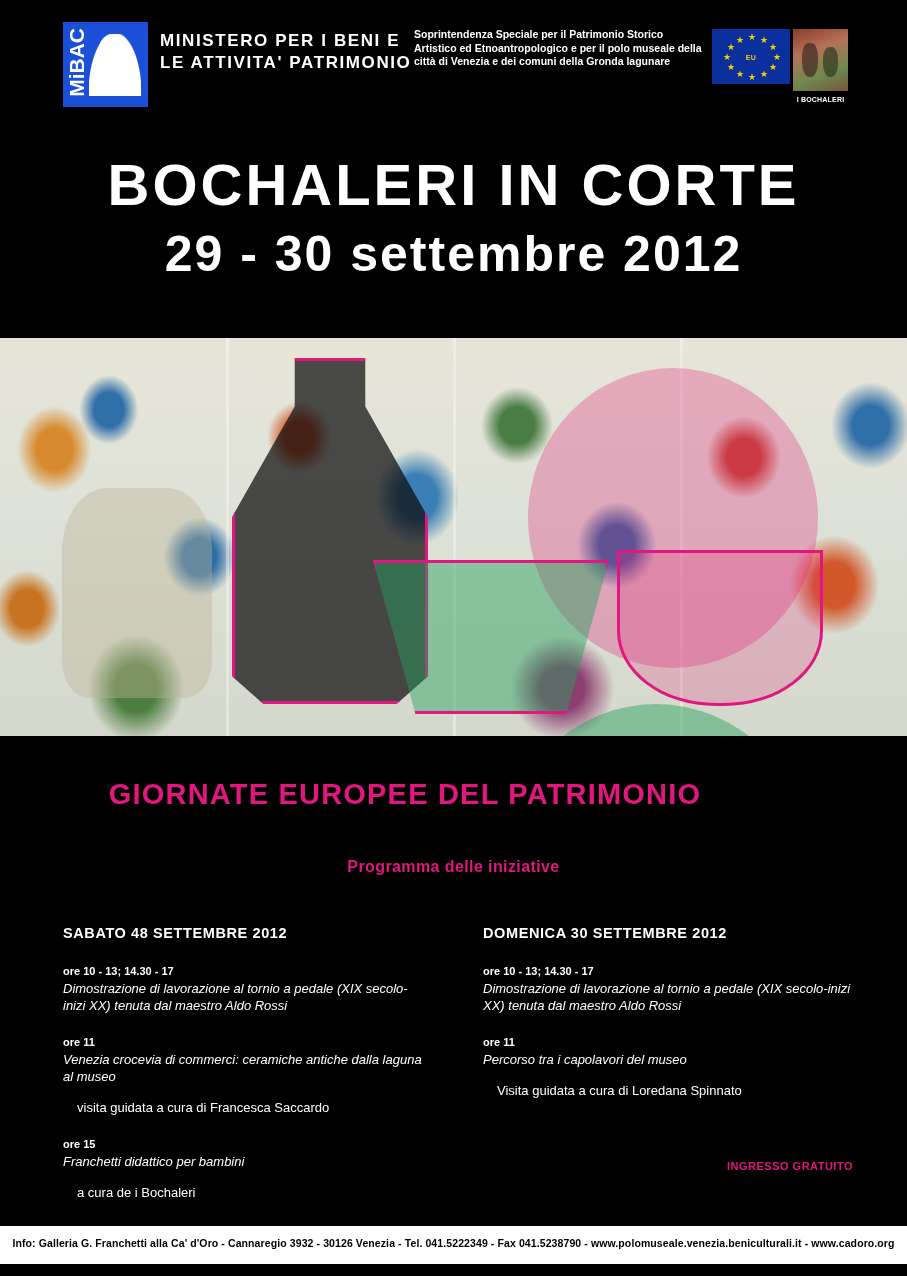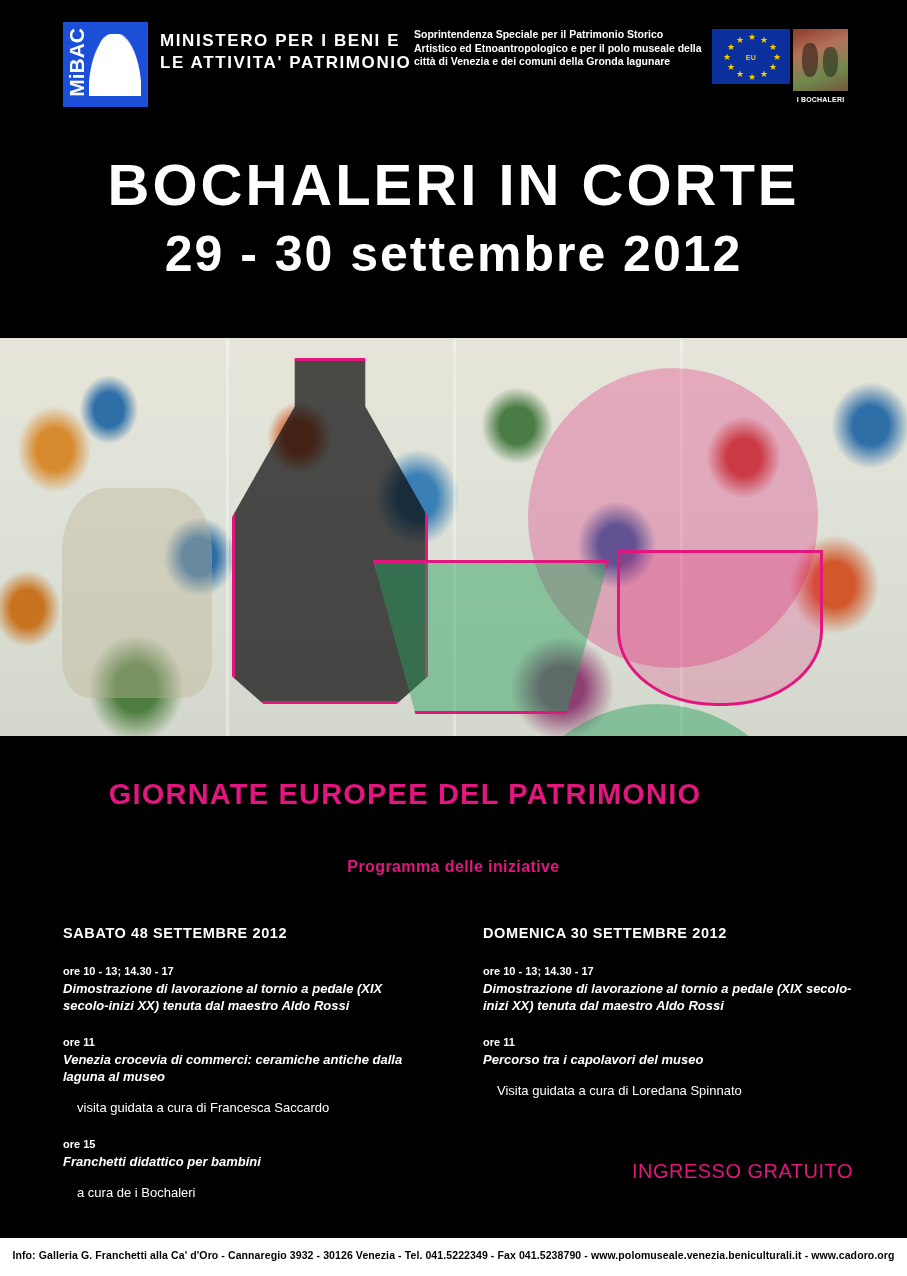--- a/index.html
+++ b/index.html
@@ -328,44 +328,43 @@
   .entry-time {
     font-size: 11px;
     font-weight: bold;
     margin: 0 0 3px 0;
   }
   .entry-desc {
     font-size: 13px;
     font-style: italic;
     line-height: 17px;
     margin: 0;
-    font-weight: bold;
   }
   .entry-extra {
     font-size: 13px;
     line-height: 17px;
     margin: 14px;
   }
   .ingresso {
     position: absolute;
     left: 483px;
     top: 1160px;
     width: 370px;
     text-align: right;
     color: #e2167f;
-    font-size: 20px;
-    font-weight: normal;
+    font-size: 11px;
+    font-weight: bold;
     letter-spacing: 0.5px;
   }
 
   
   .footer-band {
     position: absolute;
     left: 0;
-    bottom: 0;
+    bottom: 12px;
     width: 907px;
     height: 38px;
     background: #ffffff;
   }
   .footer-text {
     position: absolute;
     left: 0;
     top: 11px;
     width: 907px;
     text-align: center;

